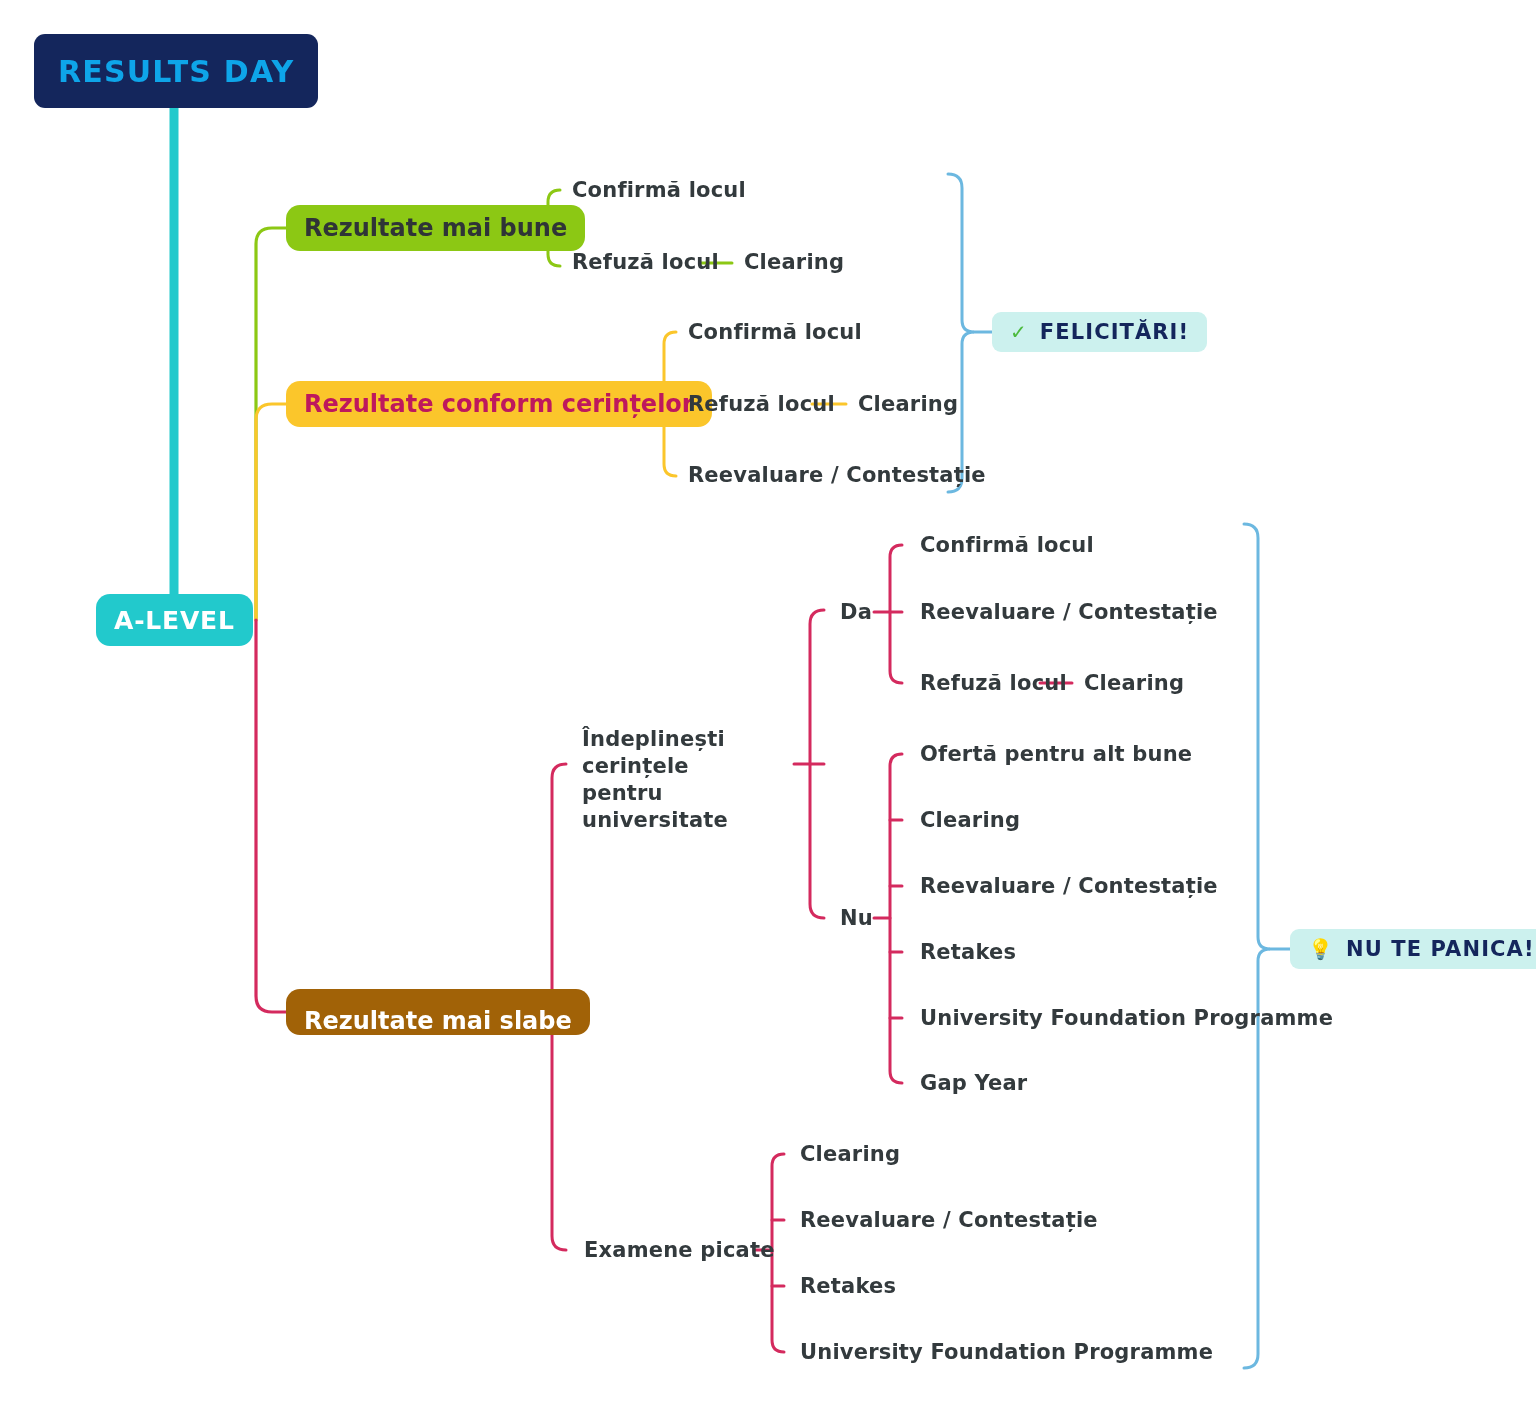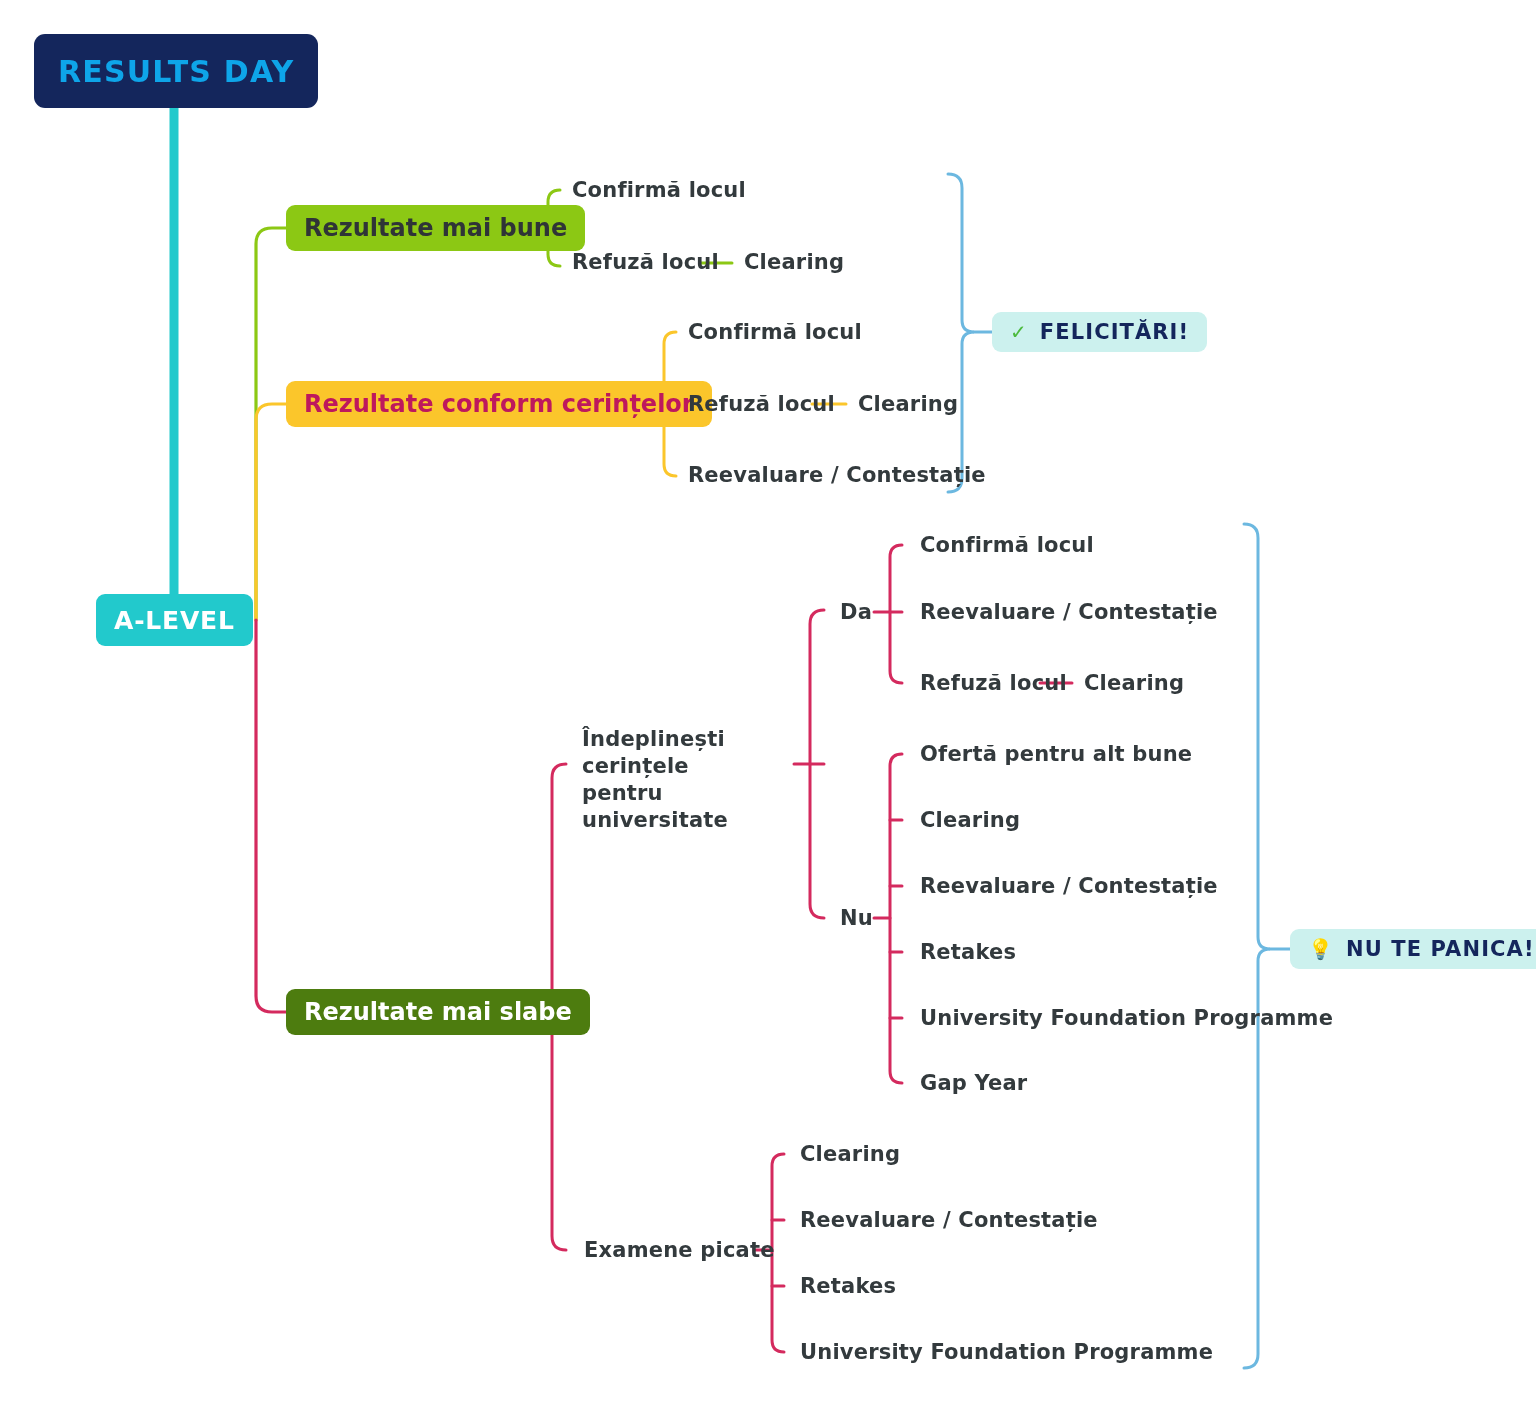--- a/index.html
+++ b/index.html
@@ -27,21 +27,21 @@
   }
   .node {
     position: absolute;
     box-sizing: border-box;
     display: flex;
     align-items: center;
     white-space: nowrap;
   }
   
   .pill {
-    border-radius: 9px;
+    border-radius: 14px;
     padding: 0 18px;
     font-weight: bold;
   }
   .pill-root {
     background: #14265c;
     color: #0ea5e9;
     font-size: 30px;
     letter-spacing: 1.2px;
     height: 74px;
     border-radius: 11px;
@@ -60,24 +60,25 @@
     font-size: 24px;
     height: 46px;
   }
   .pill-yellow {
     background: #fbc62b;
     color: #be185d;
     font-size: 24px;
     height: 46px;
   }
   .pill-pink {
-    background: #4d7c0f;
+    background: #a16207;
     color: #ffffff;
     font-size: 24px;
     height: 46px;
+    align-items: flex-end;
   }
   
   .leaf {
     color: #333a3d;
     font-size: 21px;
     font-weight: bold;
     letter-spacing: 0.2px;
   }
   .leaf-multi {
     display: block;

